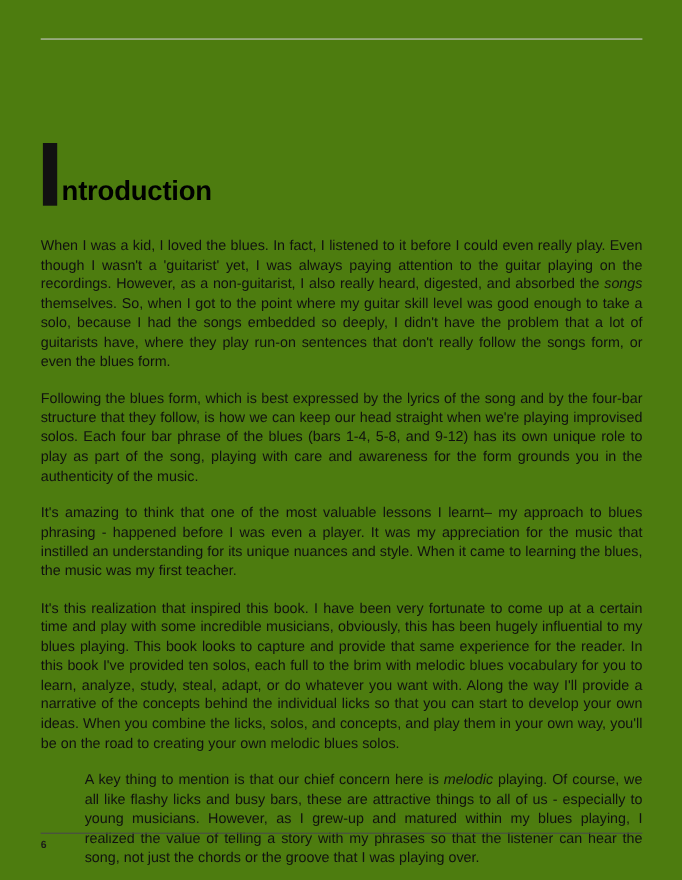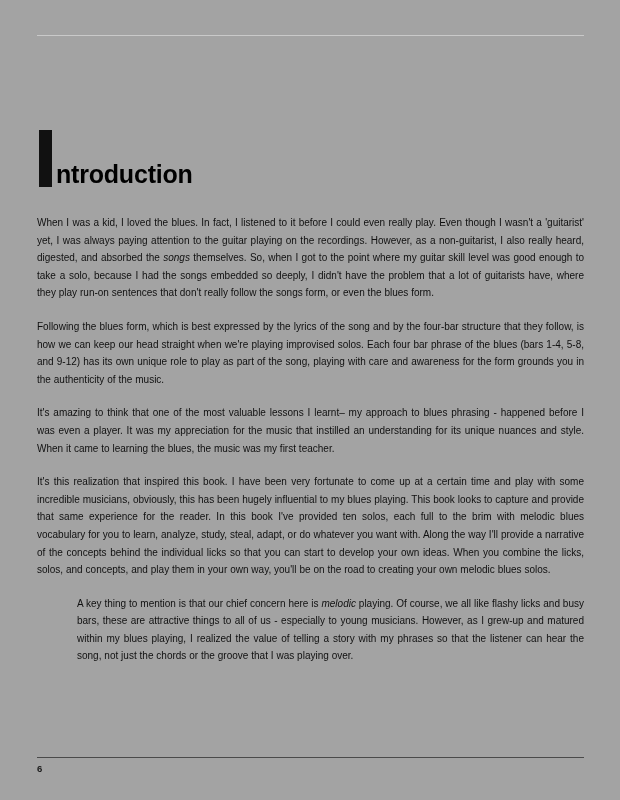--- a/index.html
+++ b/index.html
@@ -14,21 +14,21 @@
     color: #000000;
     position: relative;
     overflow: hidden;
   }
   .page {
     position: absolute;
     left: 0;
     top: 0;
     width: 620px;
     height: 800px;
-    background: #a3a3a3;
+    background: #4d7c0f;
   }
   .header-rule {
     position: absolute;
     left: 37px;
     top: 35px;
     width: 547px;
     height: 1px;
     background: #c9c9c9;
   }
   .content {
@@ -57,21 +57,21 @@
   }
   .title-rest {
     position: absolute;
     left: 19px;
     top: 32px;
     font-size: 25px;
     font-weight: bold;
     line-height: 1;
   }
   .body-text {
-    font-size: 10px;
+    font-size: 13px;
     line-height: 17.6px;
     text-align: justify;
     margin: 0 0 16px 0;
     color: #101010;
     -webkit-hyphens: none;
     hyphens: none;
     word-spacing: 0.1px;
   }
   .body-text:last-child {
     margin-bottom: 0;

